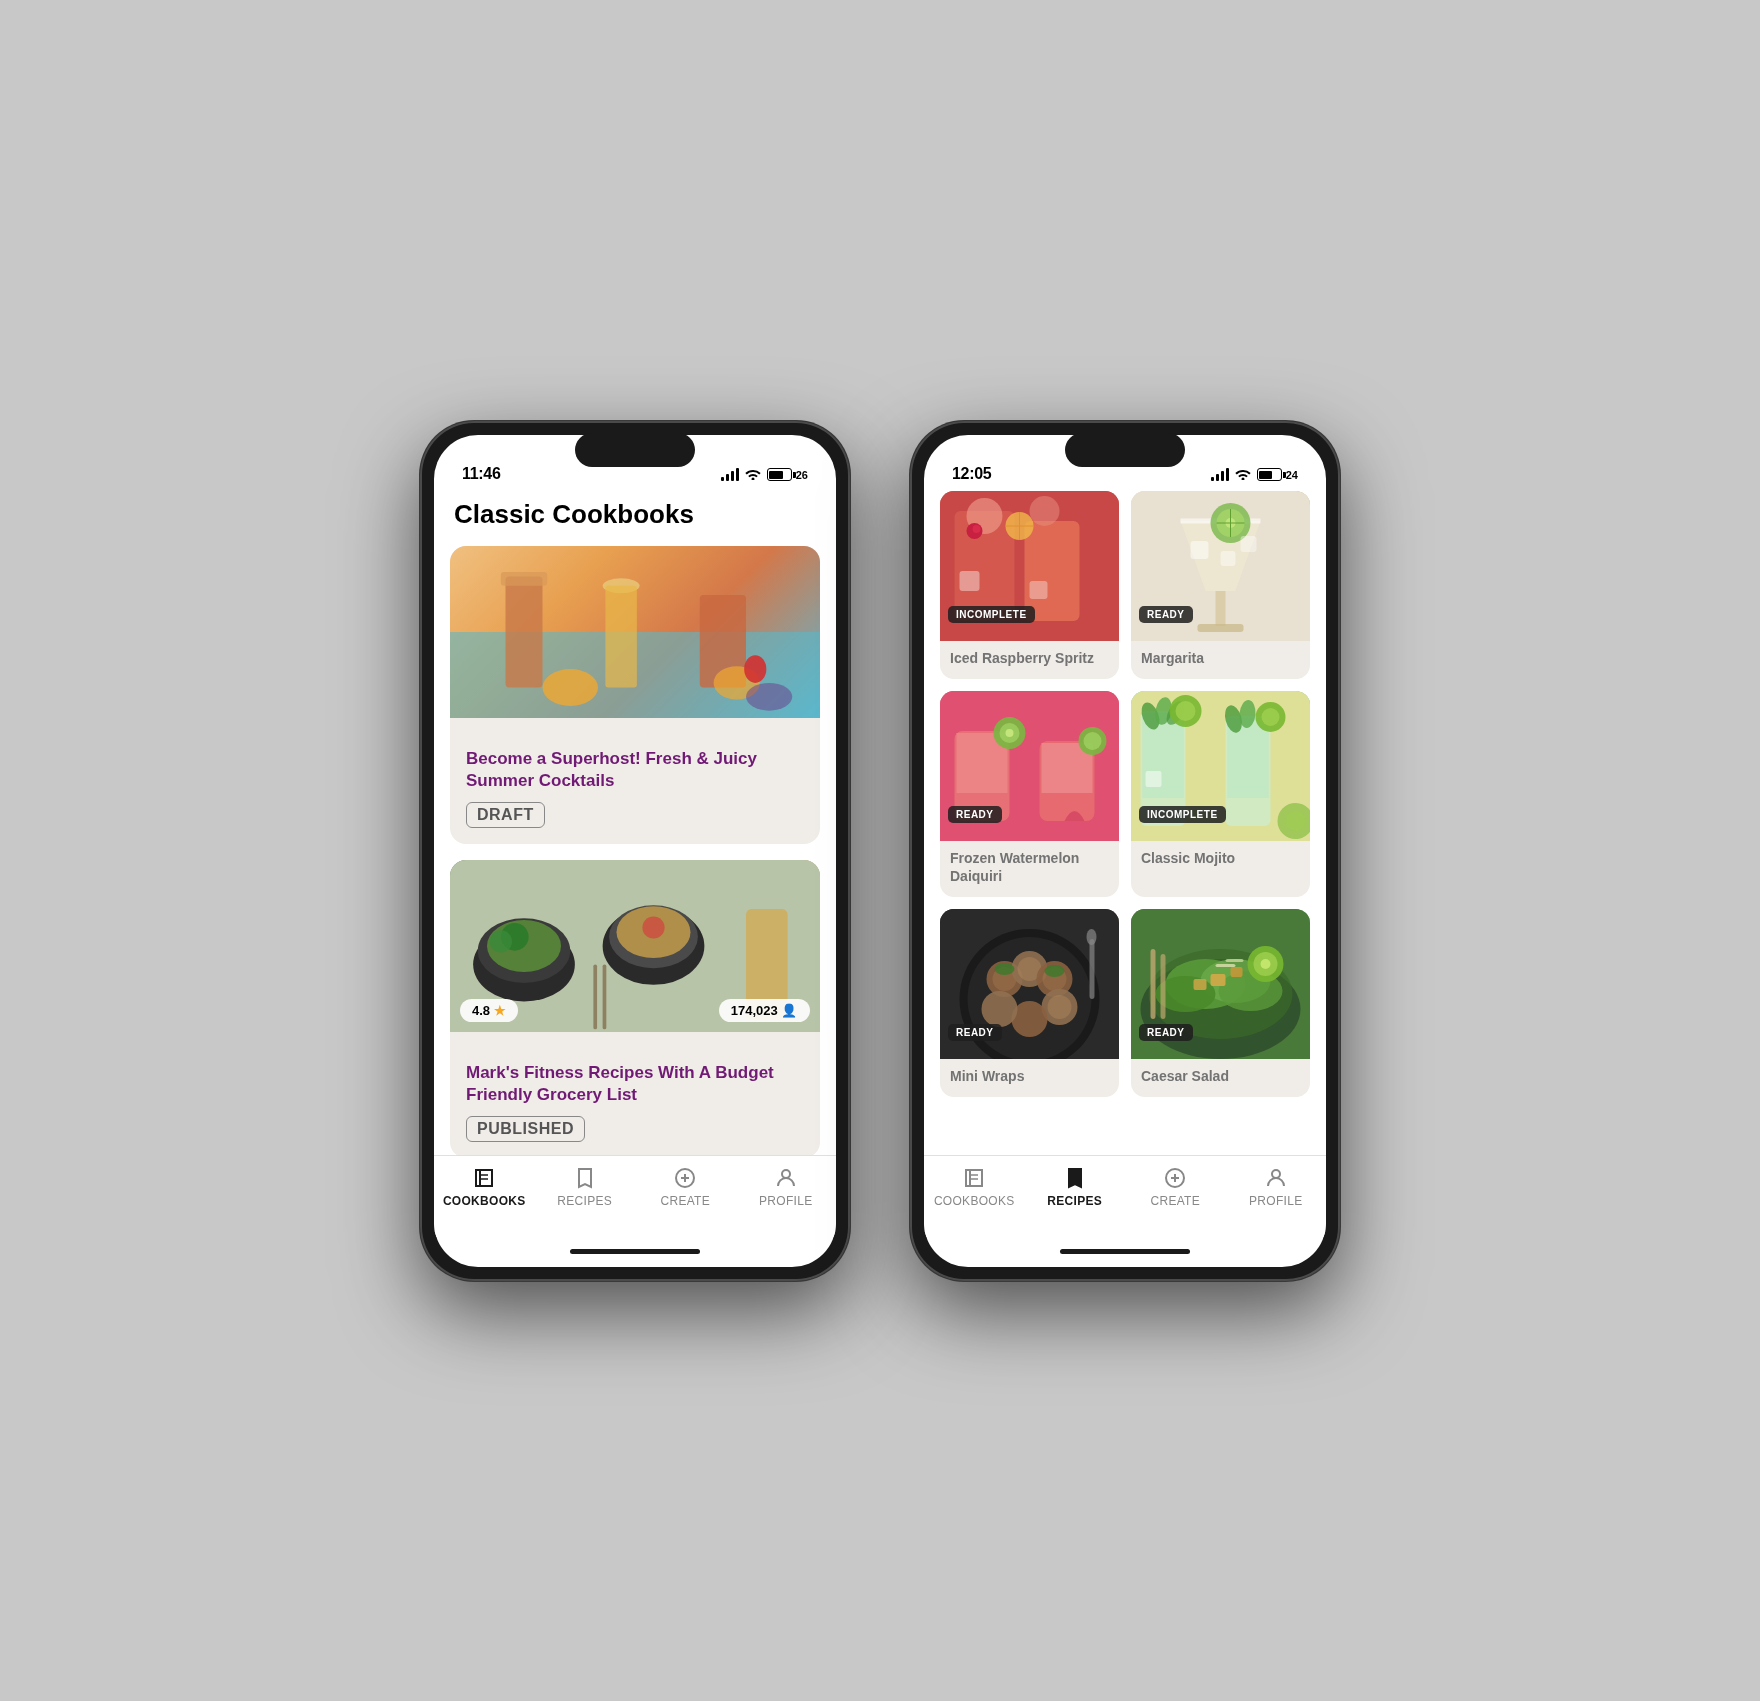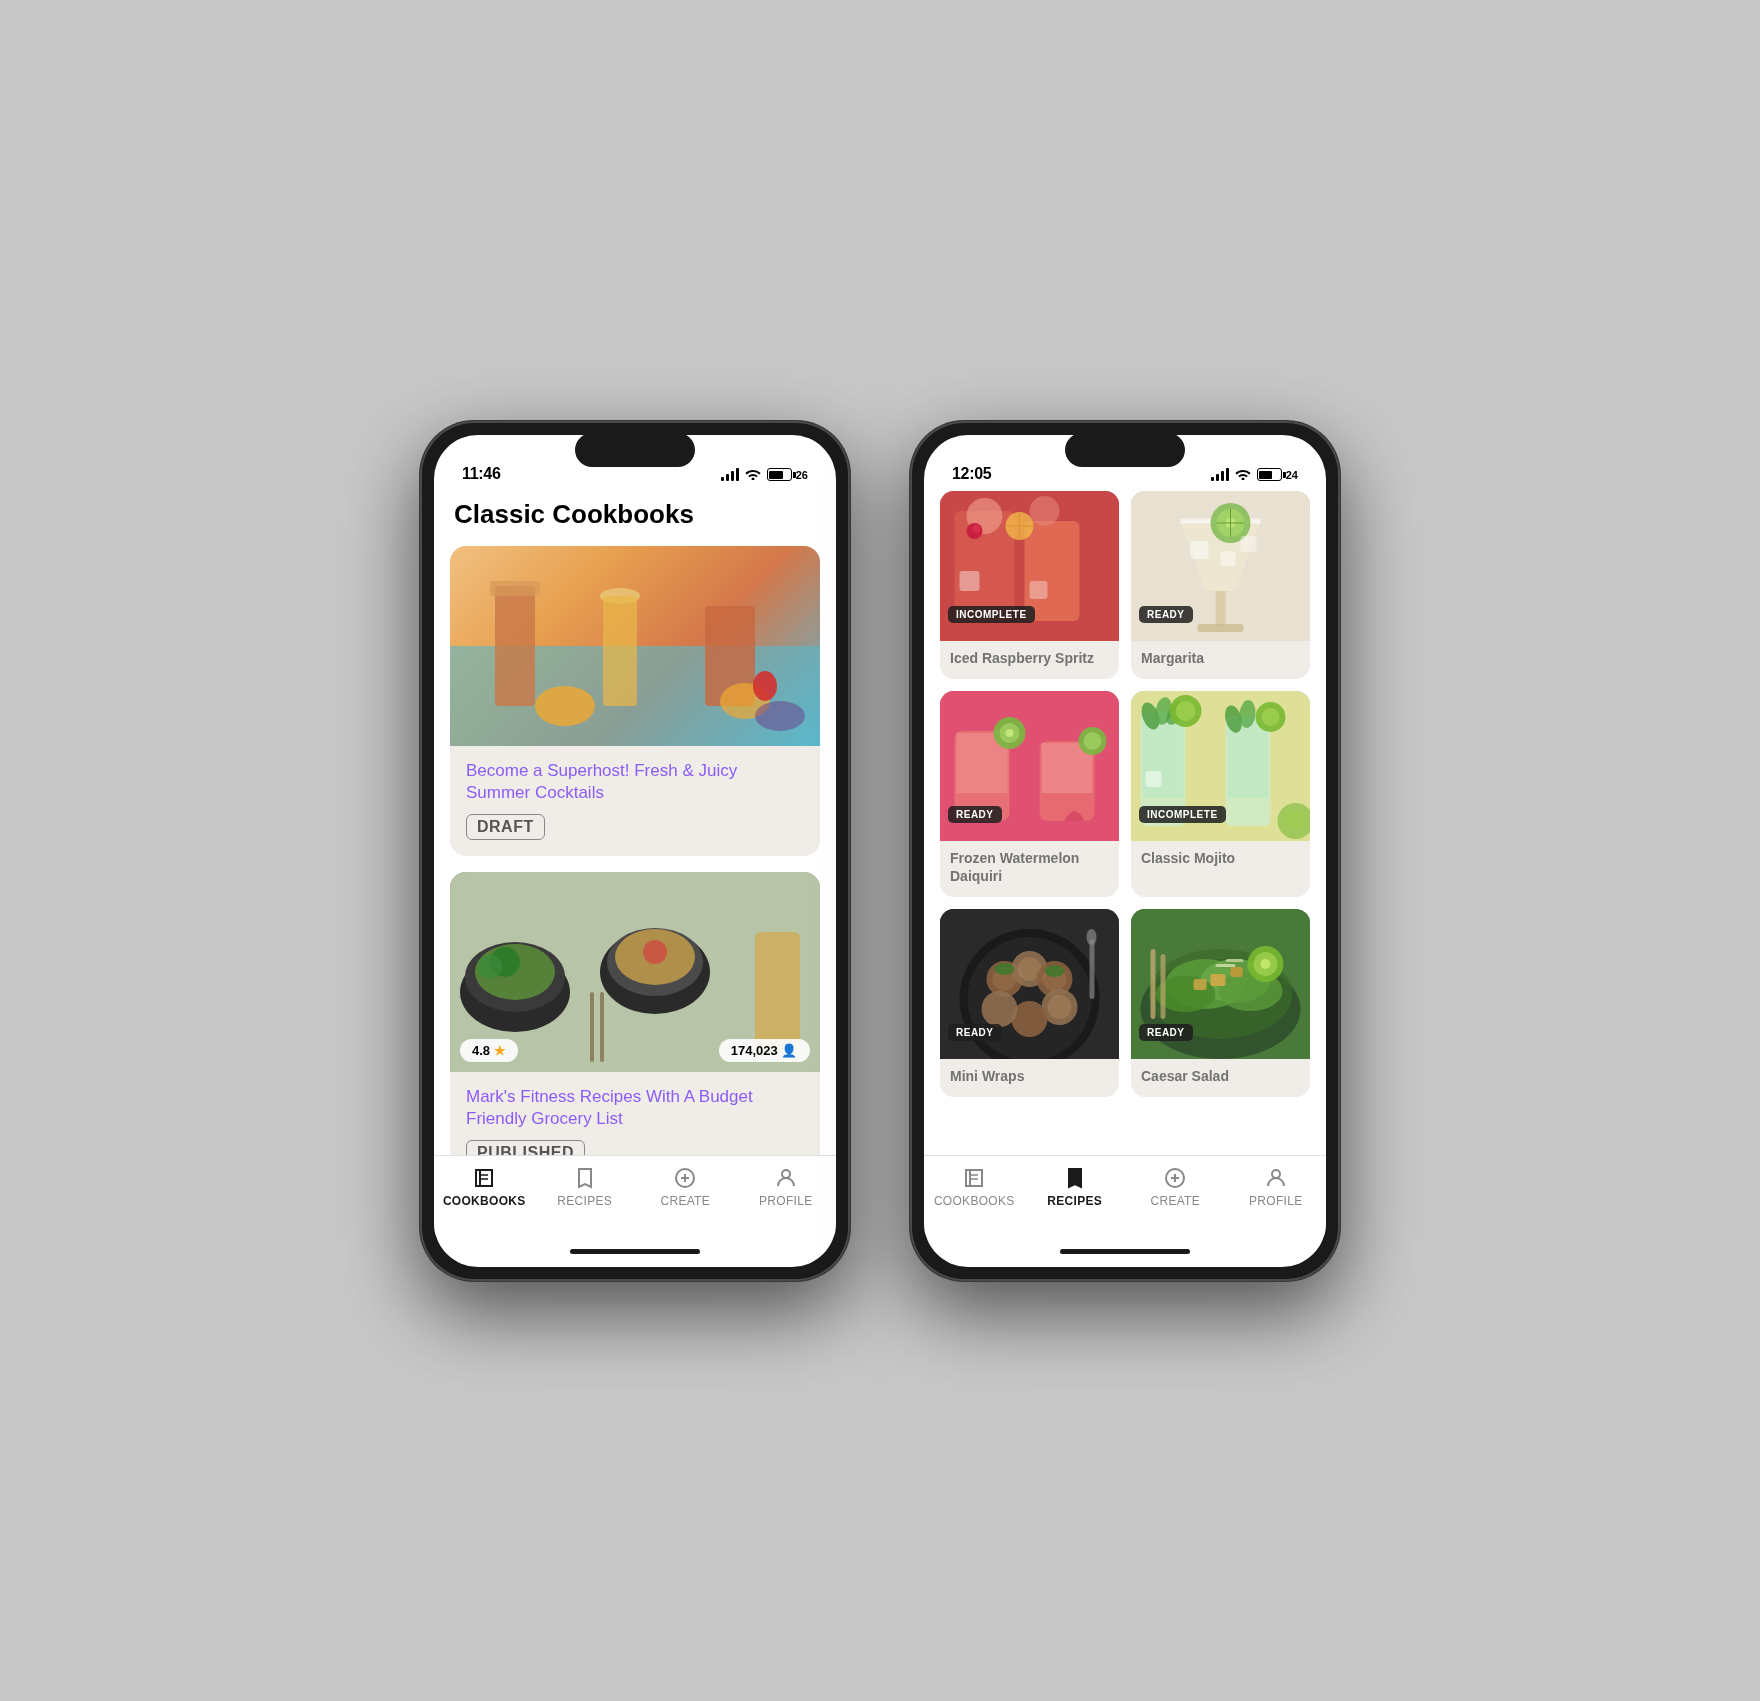--- a/index.html
+++ b/index.html
@@ -141,33 +141,34 @@
 
     
     .cookbook-card {
       margin: 0 16px 16px;
       background: #f0ede8;
       border-radius: 16px;
       overflow: hidden;
     }
     .cookbook-image-placeholder {
       width: 100%;
-      height: 200px;
+      height: 172px;
       position: relative;
       overflow: hidden;
     }
     .cookbook-info {
       padding: 14px 16px 16px;
     }
     .cookbook-title {
       font-size: 17px;
-      font-weight: 400;
-      color: #8b5cf6;
+      font-weight: 700;
+      color: #701a75;
       margin-bottom: 10px;
       line-height: 1.3;
+      margin-top: 16px;
     }
     .status-badge {
       display: inline-block;
       border: 1.5px solid #888;
       border-radius: 6px;
       padding: 3px 10px;
       font-size: 16px;
       font-weight: 600;
       color: #555;
       letter-spacing: 0.5px;

